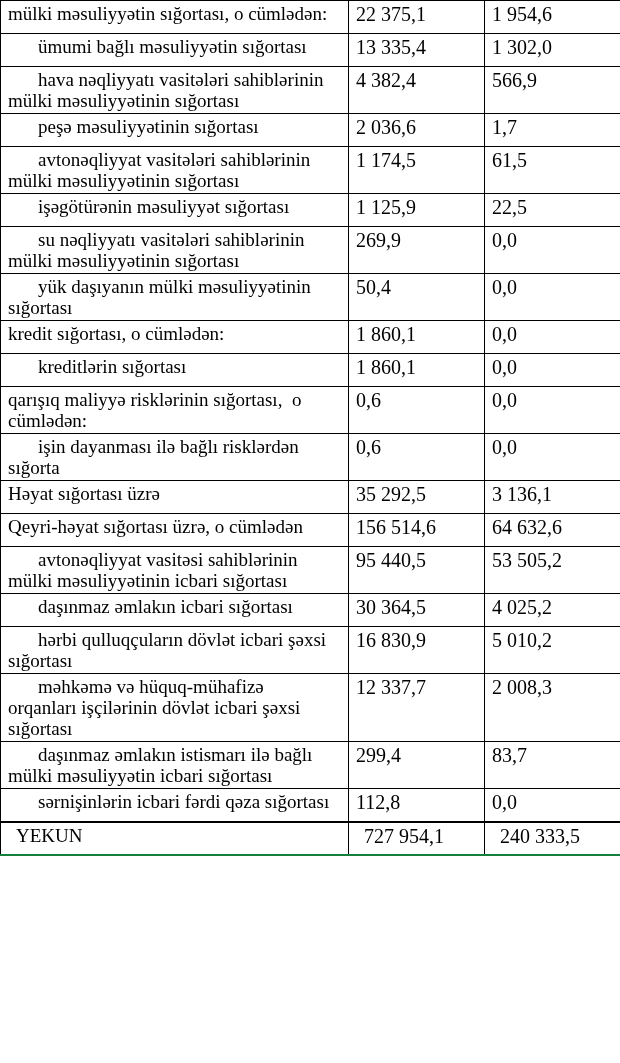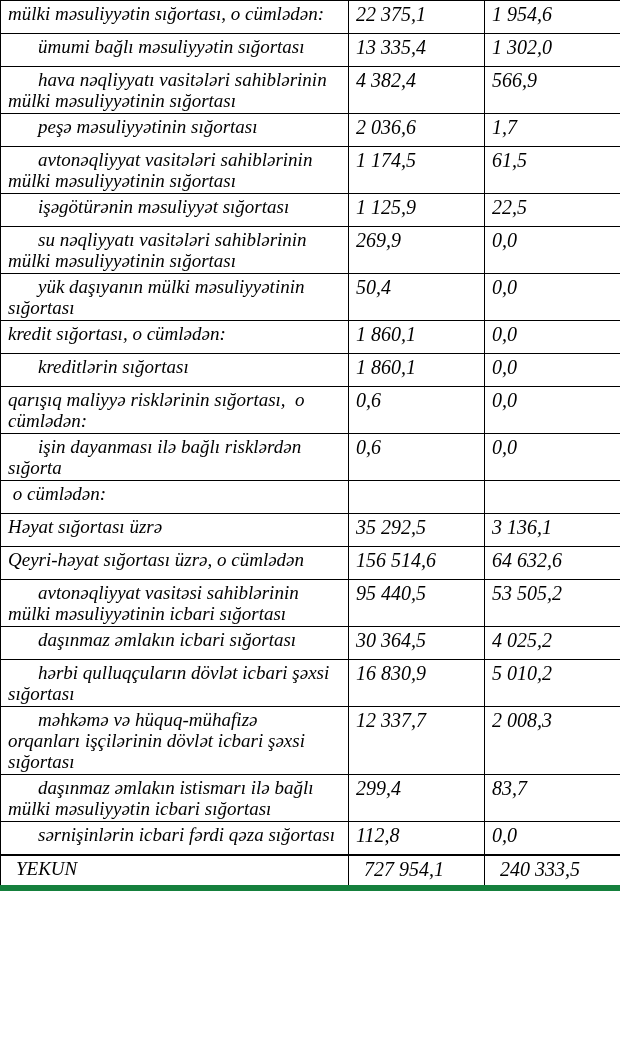--- a/index.html
+++ b/index.html
@@ -18,24 +18,24 @@
   }
   table.doc-table td {
     border: 1px solid #000000;
     vertical-align: top;
     padding: 2px 6px 2px 7px;
     overflow: hidden;
   }
   table.doc-table td:last-child { border-right: none; }
   table.doc-table tr { height: 33px; }
   td.lbl { font-size: 19px; line-height: 21px; }
-  td.val { font-size: 20px; line-height: 22px; font-style: italic; }
-  .para { white-space: pre-wrap; font-style: italic; }
+  td.val { font-size: 20px; line-height: 22px; }
+  .para { white-space: pre-wrap; }
   .para.ind { text-indent: 30px; }
-  tr.total td { border-top: 2px solid #000000; border-bottom: 6px solid #15803d; padding-left: 15px; }
+  tr.total td { border-top: 2px solid #000000; border-bottom: 2px solid #15803d; padding-left: 15px; }
 </style>
 </head>
 <body>
 
 <div class="page">
   <table class="doc-table">
     <colgroup>
       <col style="width:348px">
       <col style="width:136px">
       <col style="width:136px">
@@ -126,27 +126,20 @@
         <tr>
           <td class="lbl">
             <div class="para ind">işin dayanması ilə bağlı risklərdən
 sığorta</div>
           </td>
           <td class="val">0,6</td>
           <td class="val">0,0</td>
         </tr>
         <tr>
           <td class="lbl">
-            <div class="para"> o cümlədən:</div>
-          </td>
-          <td class="val"></td>
-          <td class="val"></td>
-        </tr>
-        <tr>
-          <td class="lbl">
             <div class="para">Həyat sığortası üzrə</div>
           </td>
           <td class="val">35 292,5</td>
           <td class="val">3 136,1</td>
         </tr>
         <tr>
           <td class="lbl">
             <div class="para">Qeyri-həyat sığortası üzrə, o cümlədən</div>
           </td>
           <td class="val">156 514,6</td>

